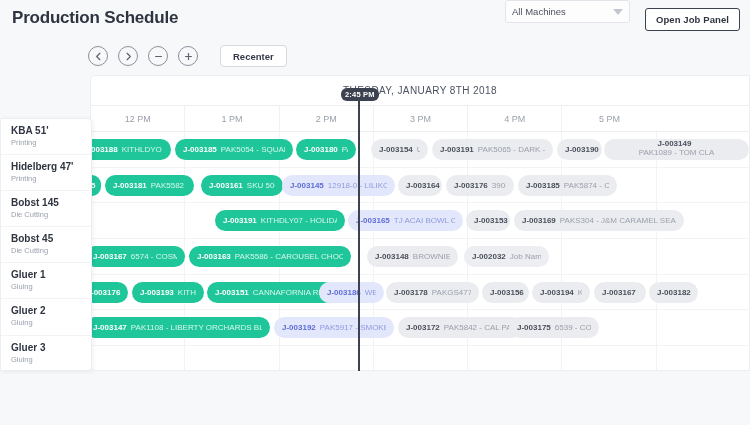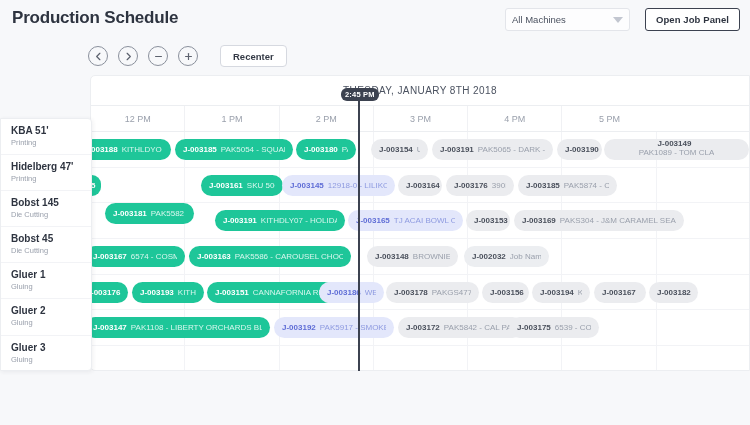--- a/index.html
+++ b/index.html
@@ -11,21 +11,21 @@
   }
   #app { position: relative; width: 750px; height: 425px; }
 
   
   .page-title {
     position: absolute; left: 12px; top: 8px;
     font-size: 17px; font-weight: bold; color: #2e3440;
     letter-spacing: -0.2px;
   }
   .machine-select {
-    position: absolute; left: 505px; top: 8px;
+    position: absolute; left: 505px; top: 0;
     width: 125px; height: 23px;
     background: #fdfdfe; border: 1px solid #e3e5ea; border-radius: 3px;
     display: flex; align-items: center; padding: 0 6px;
   }
   .machine-select .sel-label {
     font-size: 9.5px; color: #4b5260; flex: 1;
   }
   .caret {
     width: 0; height: 0;
     border-left: 5px solid transparent;
@@ -236,21 +236,21 @@
           <div class="job gray" style="left: 513px; width: 145px; flex-direction: column;">
             <span class="jid">J-003149</span>
             <span class="jname">PAK1089 - TOM CLA</span>
           </div>
         </div>
         <div class="mrow">
           <div class="job green" style="left: -8px; width: 18px;">
             <span class="jid">5</span>
             <span class="jname"></span>
           </div>
-          <div class="job green" style="left: 14px; width: 89px; margin-top: 28px;">
+          <div class="job green" style="left: 14px; width: 89px;">
             <span class="jid">J-003181</span>
             <span class="jname">PAK5582 - VA</span>
           </div>
           <div class="job green" style="left: 110px; width: 82px;">
             <span class="jid">J-003161</span>
             <span class="jname">SKU 500 - D</span>
           </div>
           <div class="job blue" style="left: 191px; width: 113px;">
             <span class="jid">J-003145</span>
             <span class="jname">12918-0 - LILIKOI SH</span>

